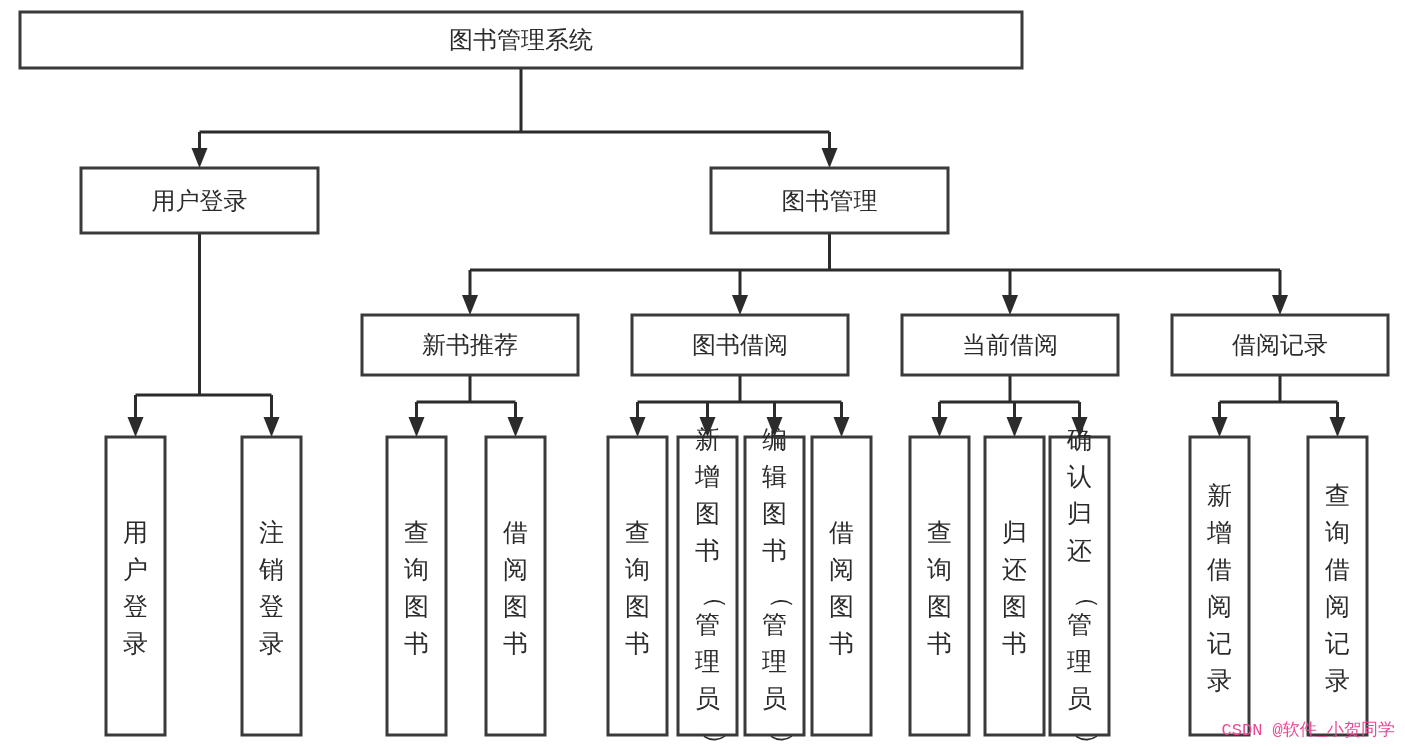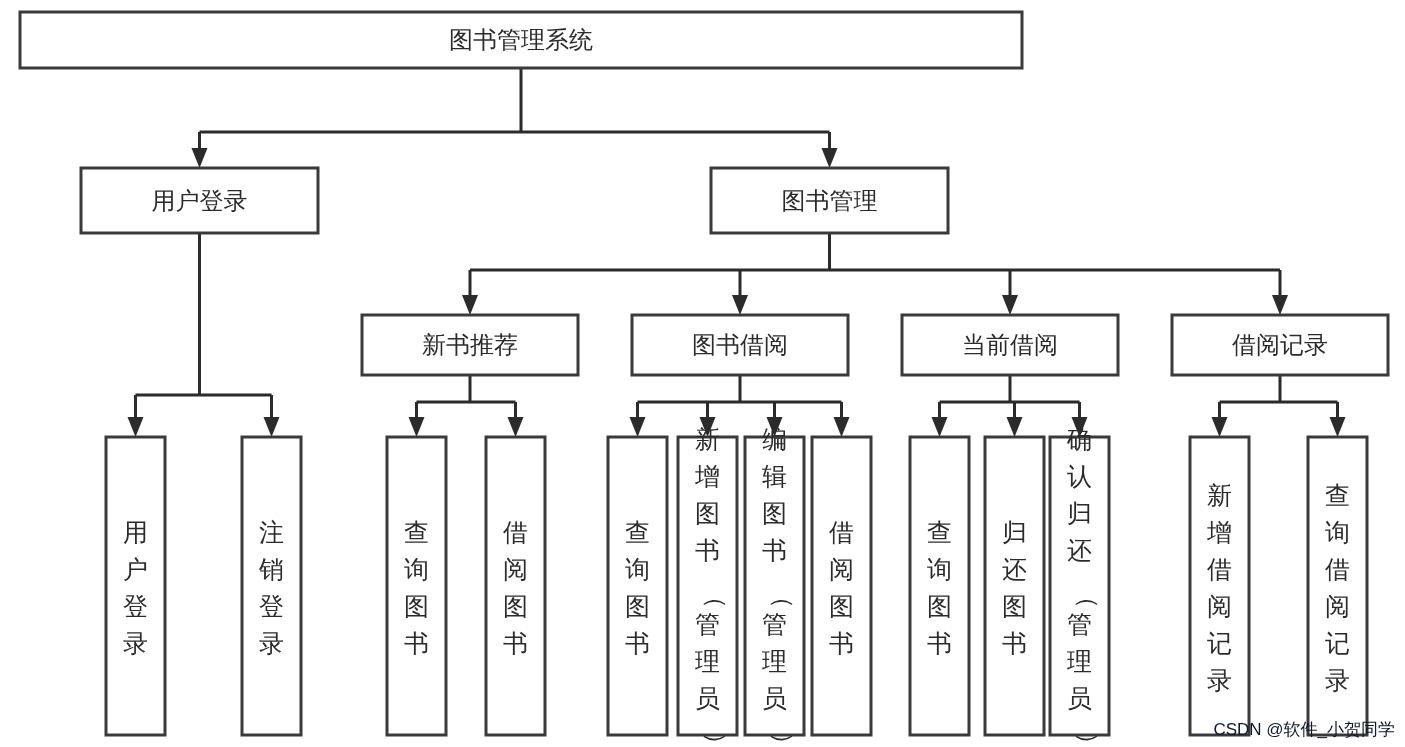--- a/index.html
+++ b/index.html
@@ -43,23 +43,23 @@
     fill: none;
   }
   .arrow-head {
     fill: #2b2b2b;
     stroke: none;
   }
   .watermark {
     position: absolute;
     right: 10px;
     bottom: 6px;
-    font-family: Liberation Sans, sans-serif;
+    font-family: Liberation Mono, monospace;
     font-size: 17px;
-    color: #0f172a;
+    color: #ec4899;
     white-space: nowrap;
     pointer-events: none;
   }
 </style>
 </head>
 <body>
 
 <svg id="diagram" viewBox="0 0 1405 747" xmlns="http://www.w3.org/2000/svg">
   <g id="connectors">
       <line x1="521" y1="68" x2="521" y2="132" class="connector"></line>

